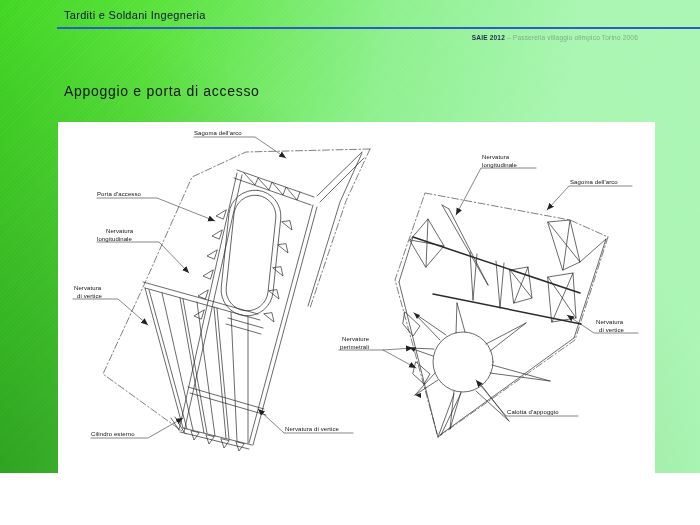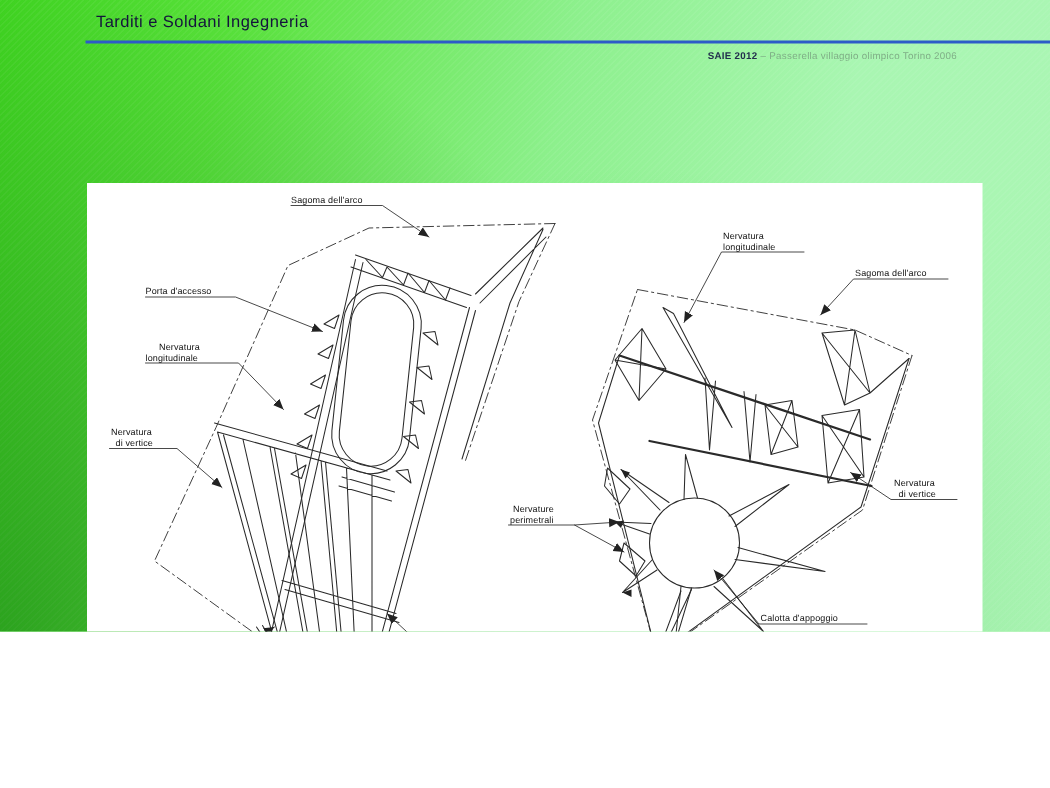--- a/index.html
+++ b/index.html
@@ -1,18 +1,18 @@
 <!DOCTYPE html>
 <html><head>
 <meta charset="utf-8">
 <style>
   html,body{margin:0;padding:0;}
   .slide{
     position:relative;
-    width:700px;height:421px;
+    width:700px;height:473px;
     overflow:hidden;
     font-family:"Liberation Sans", sans-serif;
     background-color:#8df08d;
     background-image:
       radial-gradient(circle at 0% 100%, rgba(0,85,10,0.42), rgba(0,85,10,0) 55%),
       radial-gradient(ellipse at 60% 115%, rgba(20,130,30,0.20), rgba(20,130,30,0) 55%),
       repeating-linear-gradient(135deg, rgba(255,255,255,0.05) 0 1px, rgba(255,255,255,0) 1px 3px),
       linear-gradient(100deg, #41d622 0%, #58e23a 20%, #8df08d 50%, #a9f6b2 75%, #abf6b4 100%);
   }
   .company{
@@ -49,20 +49,21 @@
 
 <div class="slide">
 
   <div class="company">Tarditi e Soldani Ingegneria</div>
   <div class="rule"></div>
   <div class="caption">
     <span class="strong">SAIE 2012</span>
     <span class="rest">– Passerella villaggio olimpico Torino 2006</span>
   </div>
 
+  <div class="slide-title">Appoggio e porta di accesso</div>
 
   <div class="panel">
     <svg viewBox="0 0 597 351">
       <defs>
         <marker id="arw" markerWidth="8" markerHeight="7" refX="7" refY="3" orient="auto" markerUnits="userSpaceOnUse">
           <path d="M0,0 L7,3 L0,6 Z" fill="#222"></path>
         </marker>
       </defs>
 
       <g stroke="#2a2a2a" fill="none" stroke-width="0.7" stroke-linejoin="round" stroke-linecap="round">

